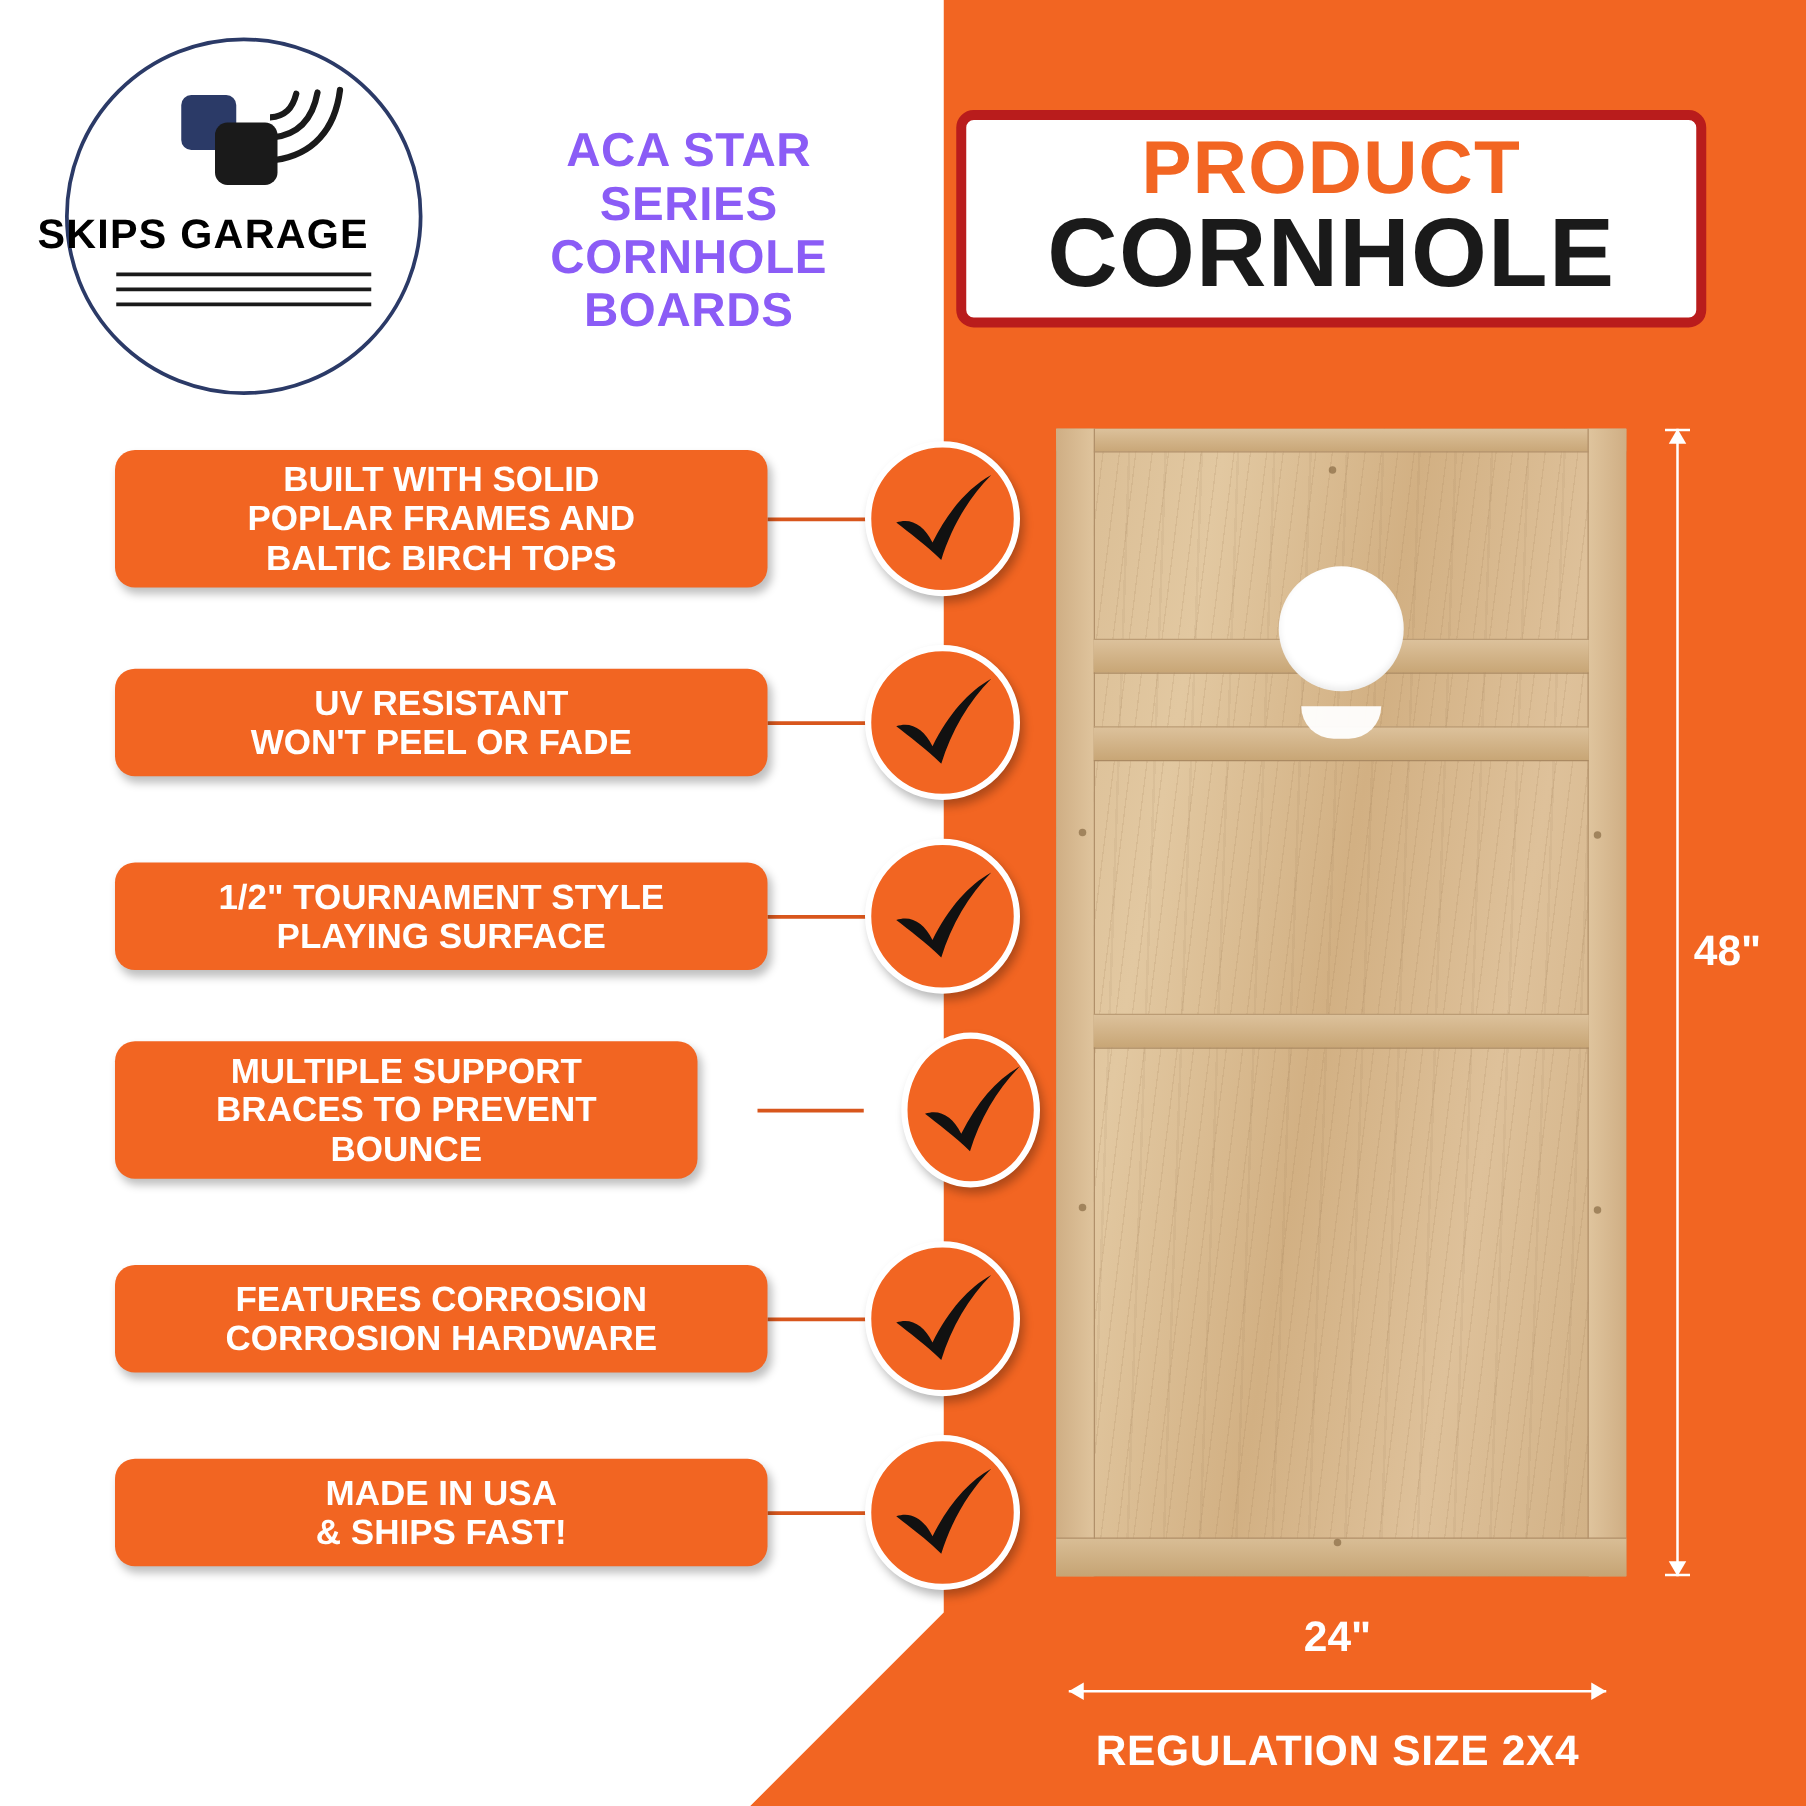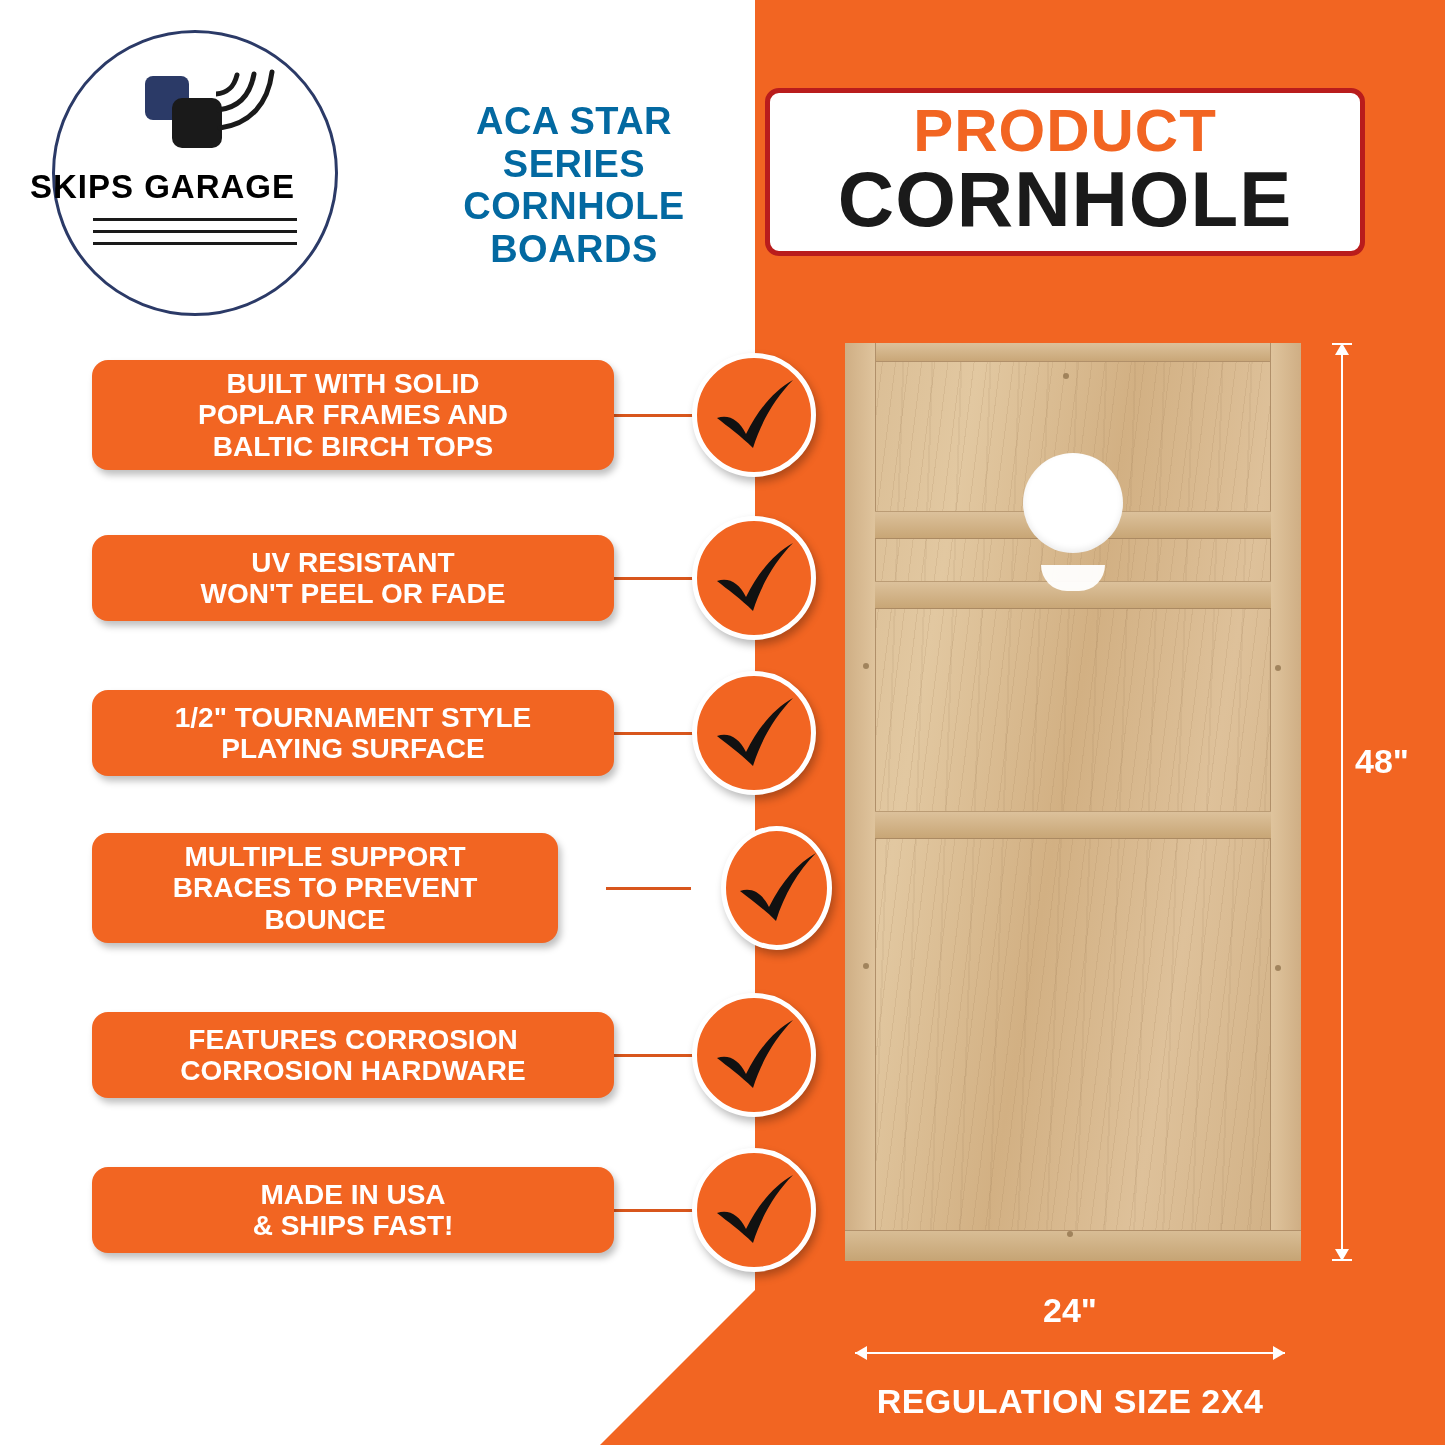--- a/index.html
+++ b/index.html
@@ -92,39 +92,39 @@
     height: 3px;
     left: 63px;
   }
   .logo-rule.r1 { top: 200px; width: 204px; }
   .logo-rule.r2 { top: 212px; width: 204px; }
   .logo-rule.r3 { top: 224px; width: 204px; }
 
   
   .product-title {
     position: absolute;
-    left: 414px;
+    left: 391px;
     top: 100px;
     width: 320px;
     text-align: center;
-    color: #0369a1;
+    color: #8b5cf6;
     font-size: 38px;
     font-weight: bold;
     line-height: 1.12;
     letter-spacing: 0.5px;
   }
 
   
   .features-header {
     position: absolute;
     left: 765px;
     top: 88px;
     width: 600px;
     background: #ffffff;
-    border: 5px solid #b91c1c;
+    border: 8px solid #b91c1c;
     border-radius: 14px;
     padding: 8px 0 14px 0;
     text-align: center;
     box-sizing: border-box;
   }
   .features-header .l1 {
     color: #f26522;
     font-size: 60px;
     font-weight: bold;
     line-height: 1.0;

